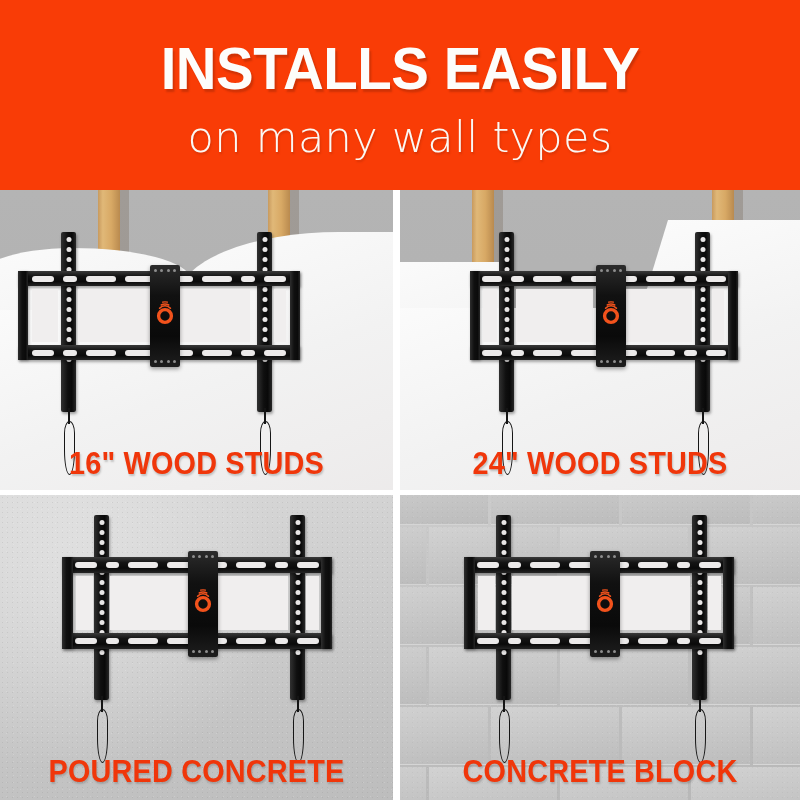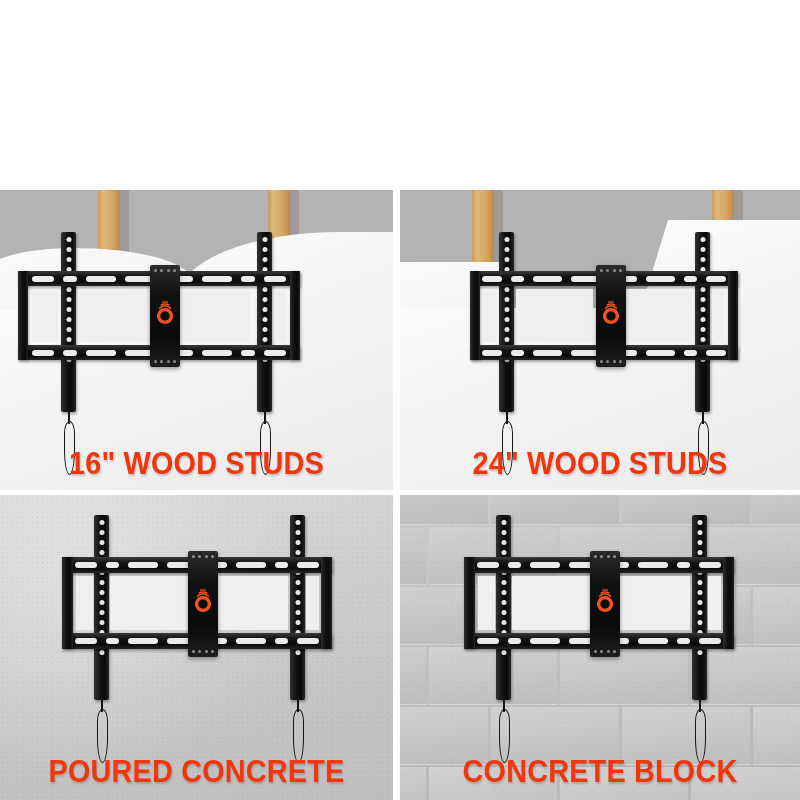--- a/index.html
+++ b/index.html
@@ -246,20 +246,24 @@
     white-space: nowrap;
   }
   .cap-top { bottom: 8px; }
   .cap-bot { bottom: 10px; }
 </style>
 </head>
 <body>
 
 <div class="stage">
 
+  <div class="header">
+    <div class="headline">INSTALLS EASILY</div>
+    <div class="subhead">on many wall types</div>
+  </div>
 
   <div class="grid">
 
     <div class="panel p-tl">
       <div class="wall-drywall"></div>
       <div class="stud" style="left:98px;height:150px;"></div>
       <div class="stud-shadow" style="left:120px;height:150px;"></div>
       <div class="stud" style="left:268px;height:150px;"></div>
       <div class="stud-shadow" style="left:290px;height:150px;"></div>
       <div class="drywall-sheet" style="left:-30px;top:58px;width:220px;height:260px;border-radius:60% 70% 0 0 / 48px 40px 0 0;"></div>

